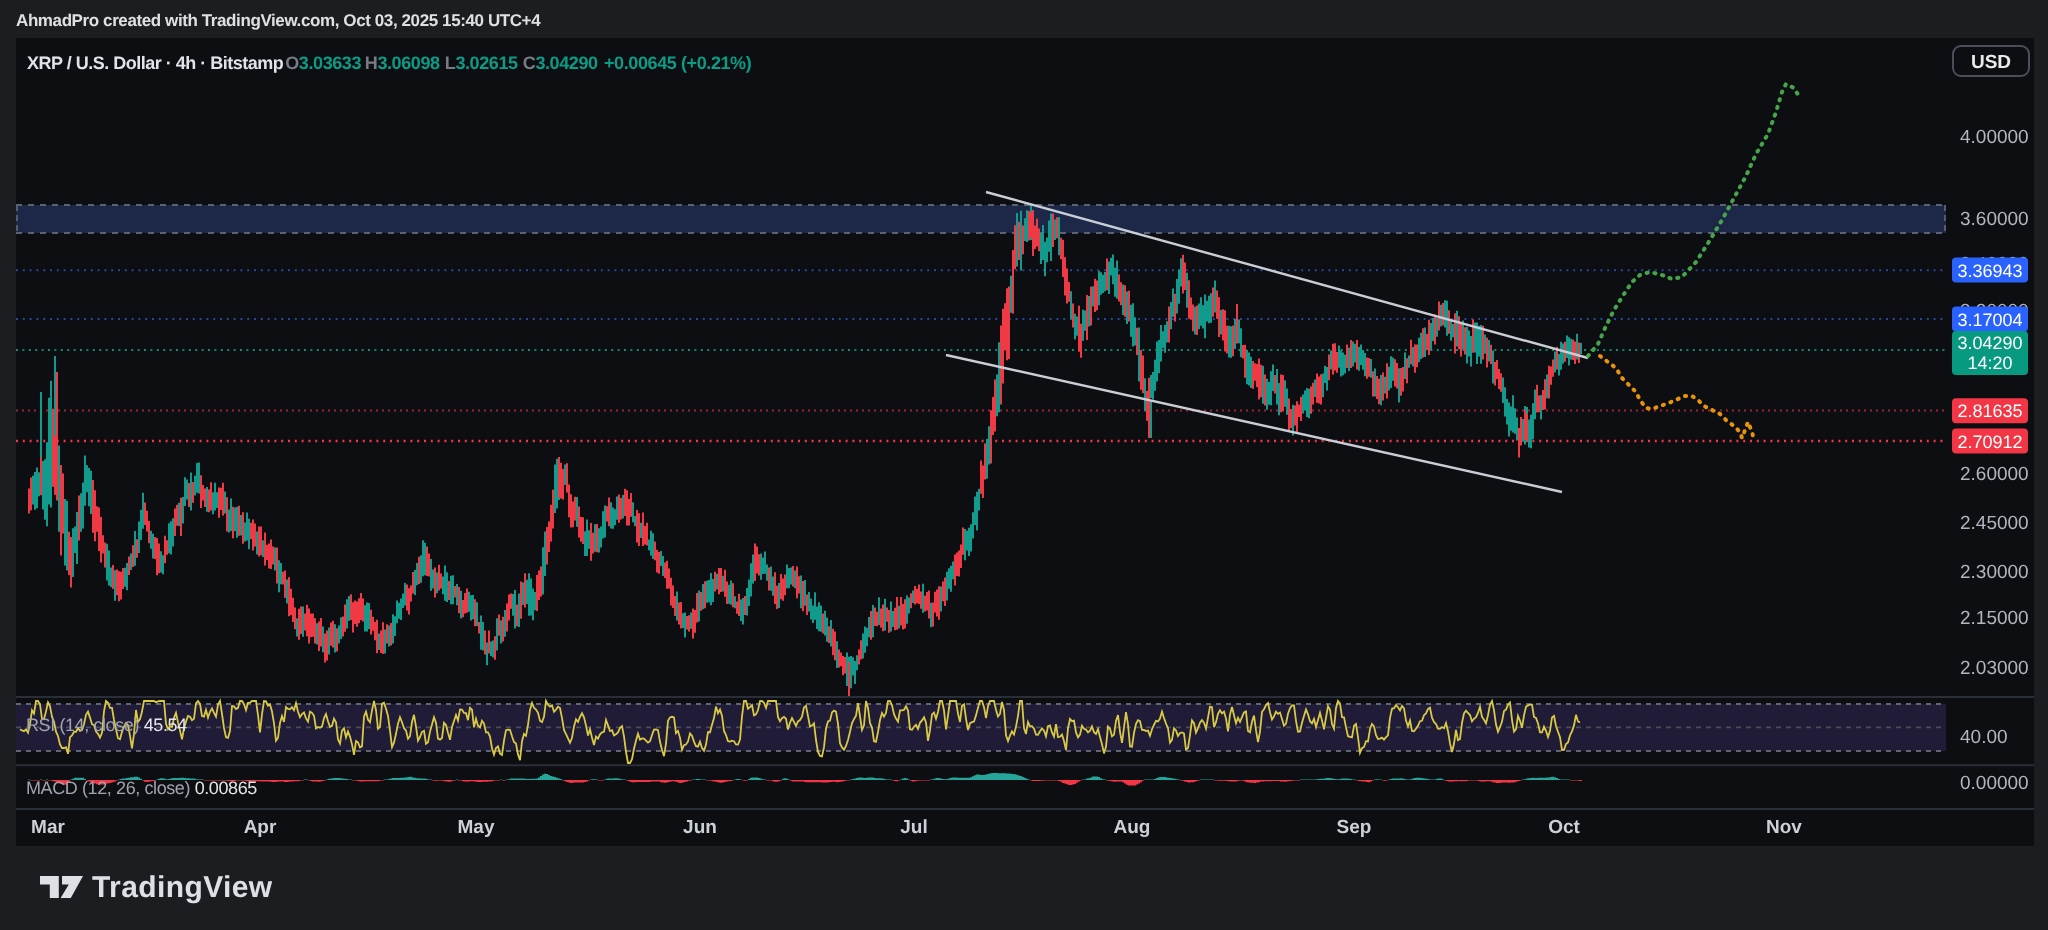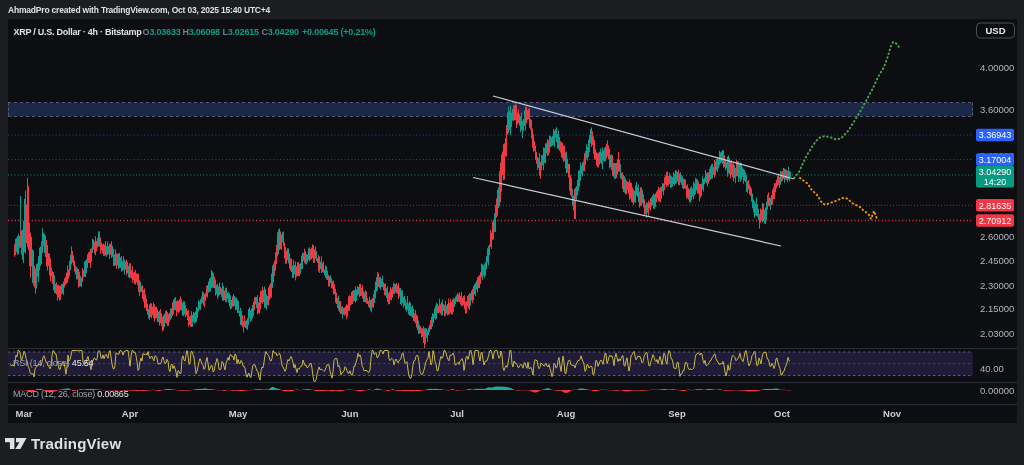--- a/index.html
+++ b/index.html
@@ -1,17 +1,17 @@
 <!DOCTYPE html>
 <html><head><meta charset="utf-8"><style>
 html,body{margin:0;padding:0;}
 body{width:1024px;height:465px;background:#1c1d20;font-family:"Liberation Sans",sans-serif;position:relative;overflow:hidden;}
 #topbar{position:absolute;left:8px;top:4.5px;font-size:8.5px;font-weight:700;color:#dfe0e3;letter-spacing:-0.2px;}
 #widget{position:absolute;left:8px;top:19px;width:1009px;height:404px;background:#0d0e11;}
-#logo{position:absolute;left:5px;top:431px;}
+#logo{position:absolute;left:20px;top:431px;}
 </style></head><body>
 <div id="topbar">AhmadPro created with TradingView.com, Oct 03, 2025 15:40 UTC+4</div>
 <div id="widget"><svg width="1009" height="404" viewBox="0 0 1009 404" font-family="Liberation Sans, sans-serif">
 <rect x="0" y="0" width="1009" height="404" fill="#0d0e11"></rect>
 <rect x="0" y="83.5" width="965" height="14" fill="#1d2848"></rect>
 <line x1="0" y1="83.5" x2="965" y2="83.5" stroke="#5d6273" stroke-width="0.9" stroke-dasharray="3,3"></line>
 <line x1="0" y1="97.5" x2="965" y2="97.5" stroke="#5d6273" stroke-width="0.9" stroke-dasharray="3,3"></line>
 <line x1="0.5" y1="83.5" x2="0.5" y2="97.5" stroke="#5d6273" stroke-width="0.9" stroke-dasharray="3,2"></line>
 <line x1="964.5" y1="83.5" x2="964.5" y2="97.5" stroke="#5d6273" stroke-width="0.9" stroke-dasharray="3,2"></line>
 <line x1="0" y1="116.1" x2="965" y2="116.1" stroke="#27479e" stroke-width="1" stroke-dasharray="1,2.4"></line>

